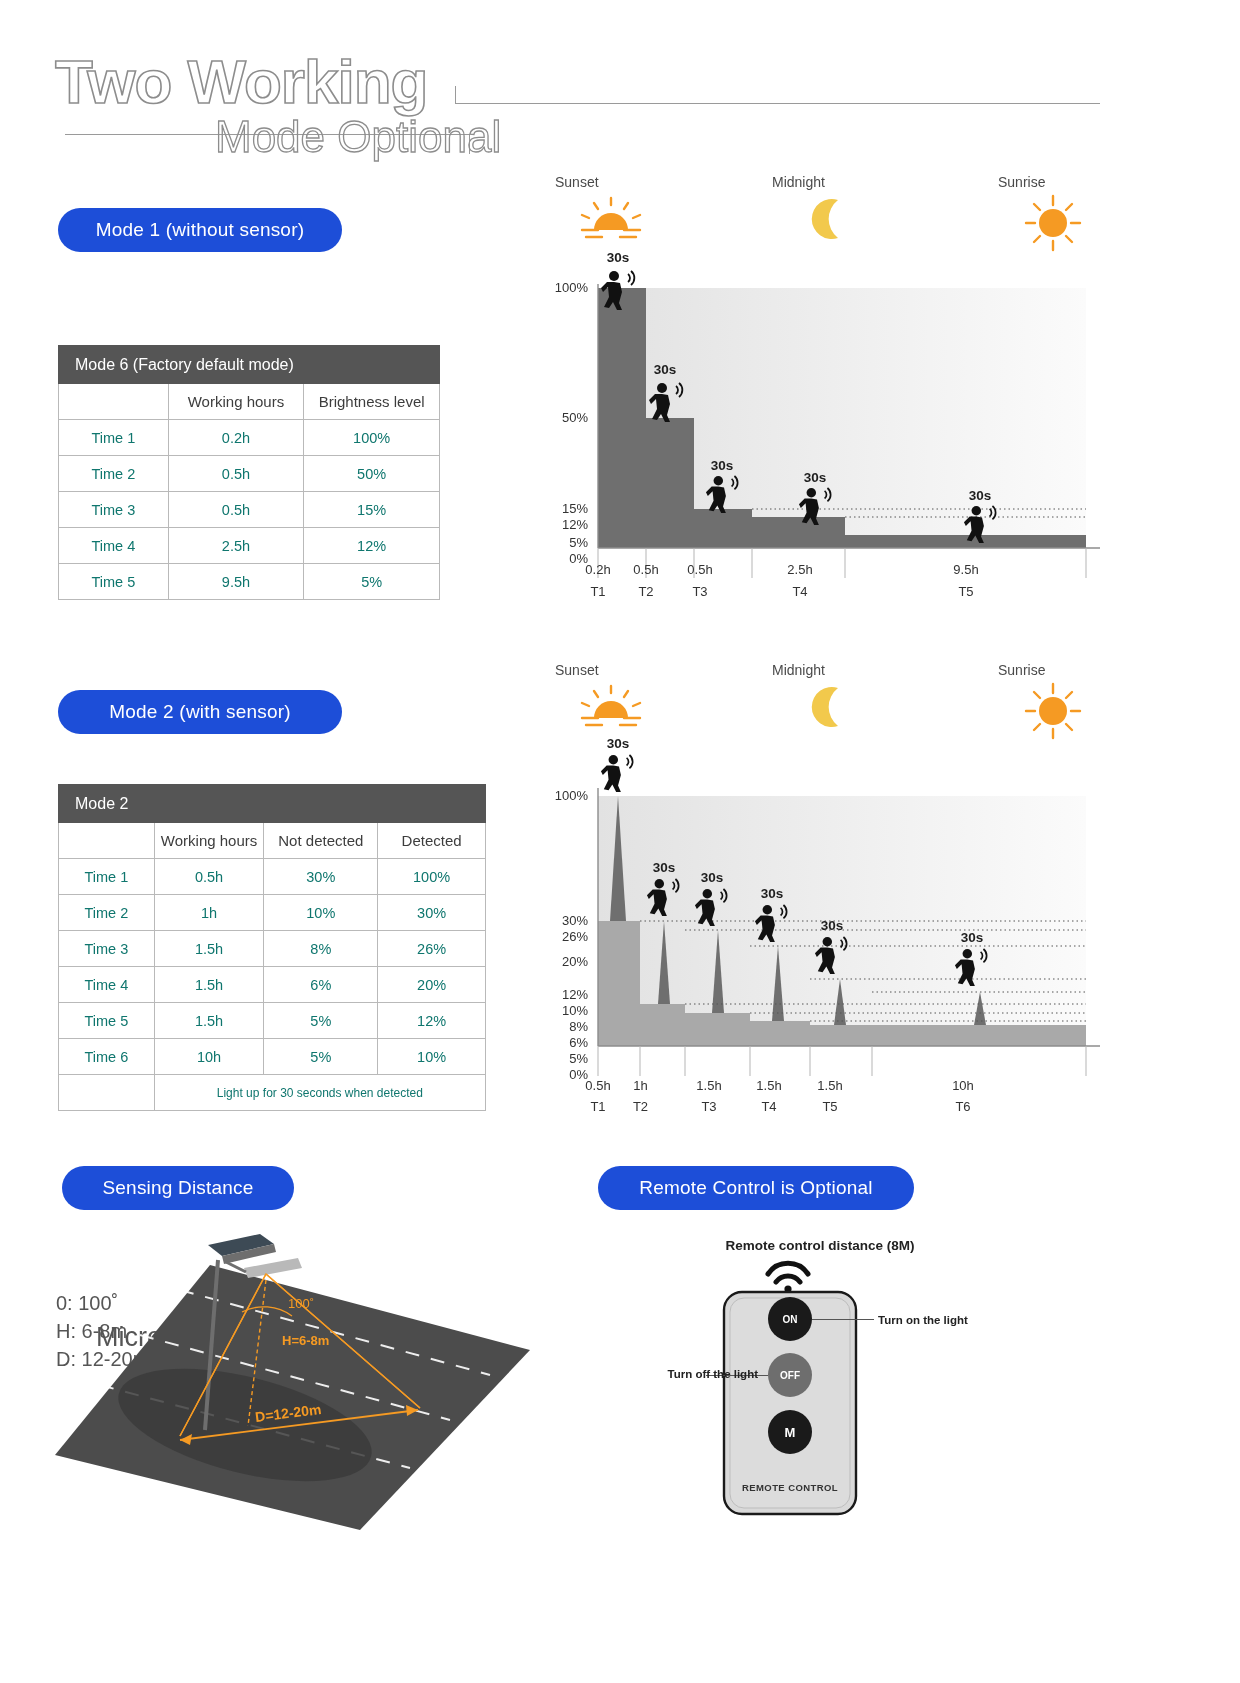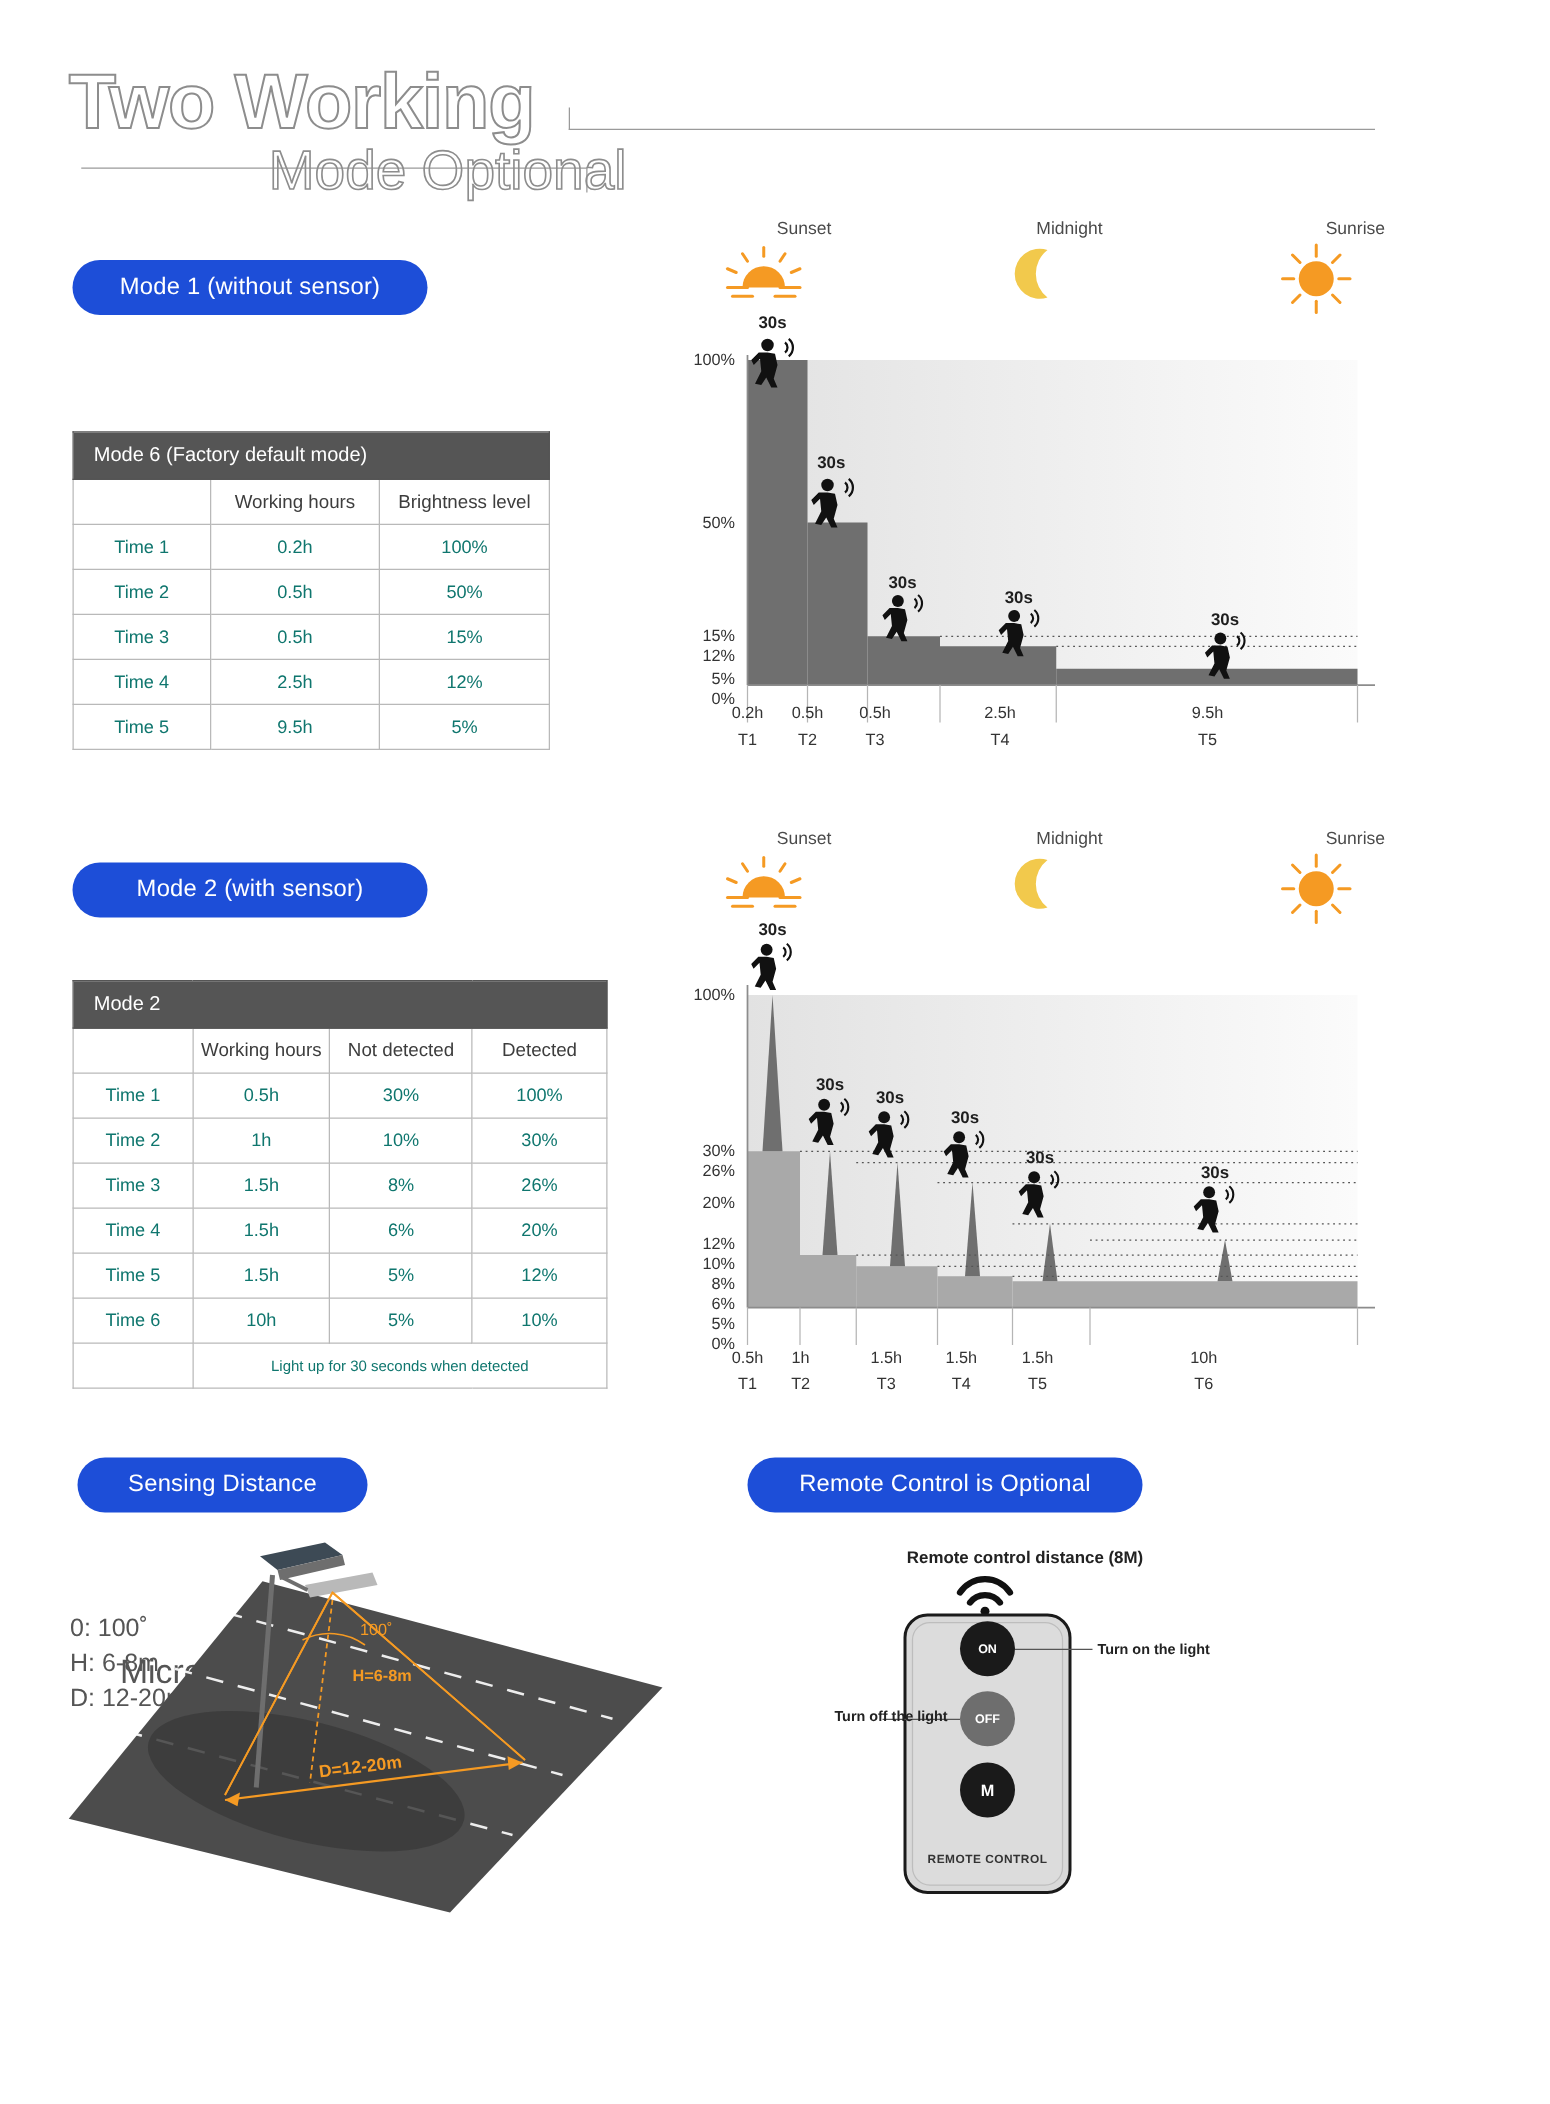--- a/index.html
+++ b/index.html
@@ -48,21 +48,21 @@
   }
   .tbl .thead-title {
     background: #555555; color: #ffffff; text-align: left;
     font-size: 16px; padding-left: 16px; height: 38px; border-color: #555;
   }
   .tbl .colhdr { font-size: 15px; color: #3d3d3d; }
   .tbl .merged { font-size: 12px; }
 
   
   .chart { position: absolute; }
-  .phase-label { position: absolute; font-size: 14px; color: #4a4a4a; text-align: right; }
+  .phase-label { position: absolute; font-size: 14px; color: #4a4a4a; text-align: left; }
   .axis-y-lbl { position: absolute; font-size: 13px; color: #333; text-align: right; width: 46px; }
   .dur-lbl { position:absolute; font-size:13px; color:#333; text-align:center; }
   .tick-lbl { position:absolute; font-size:13px; color:#333; text-align:center; }
   .s30 { position: absolute; font-size: 13.5px; font-weight: 700; color: #1e1e1e; text-align: center; }
 
   .walker { position: absolute; }
 
   
   .mw-title { position: absolute; font-size: 27px; color: #555; }
   .mw-line { position: absolute; font-size: 20px; color: #555; }

